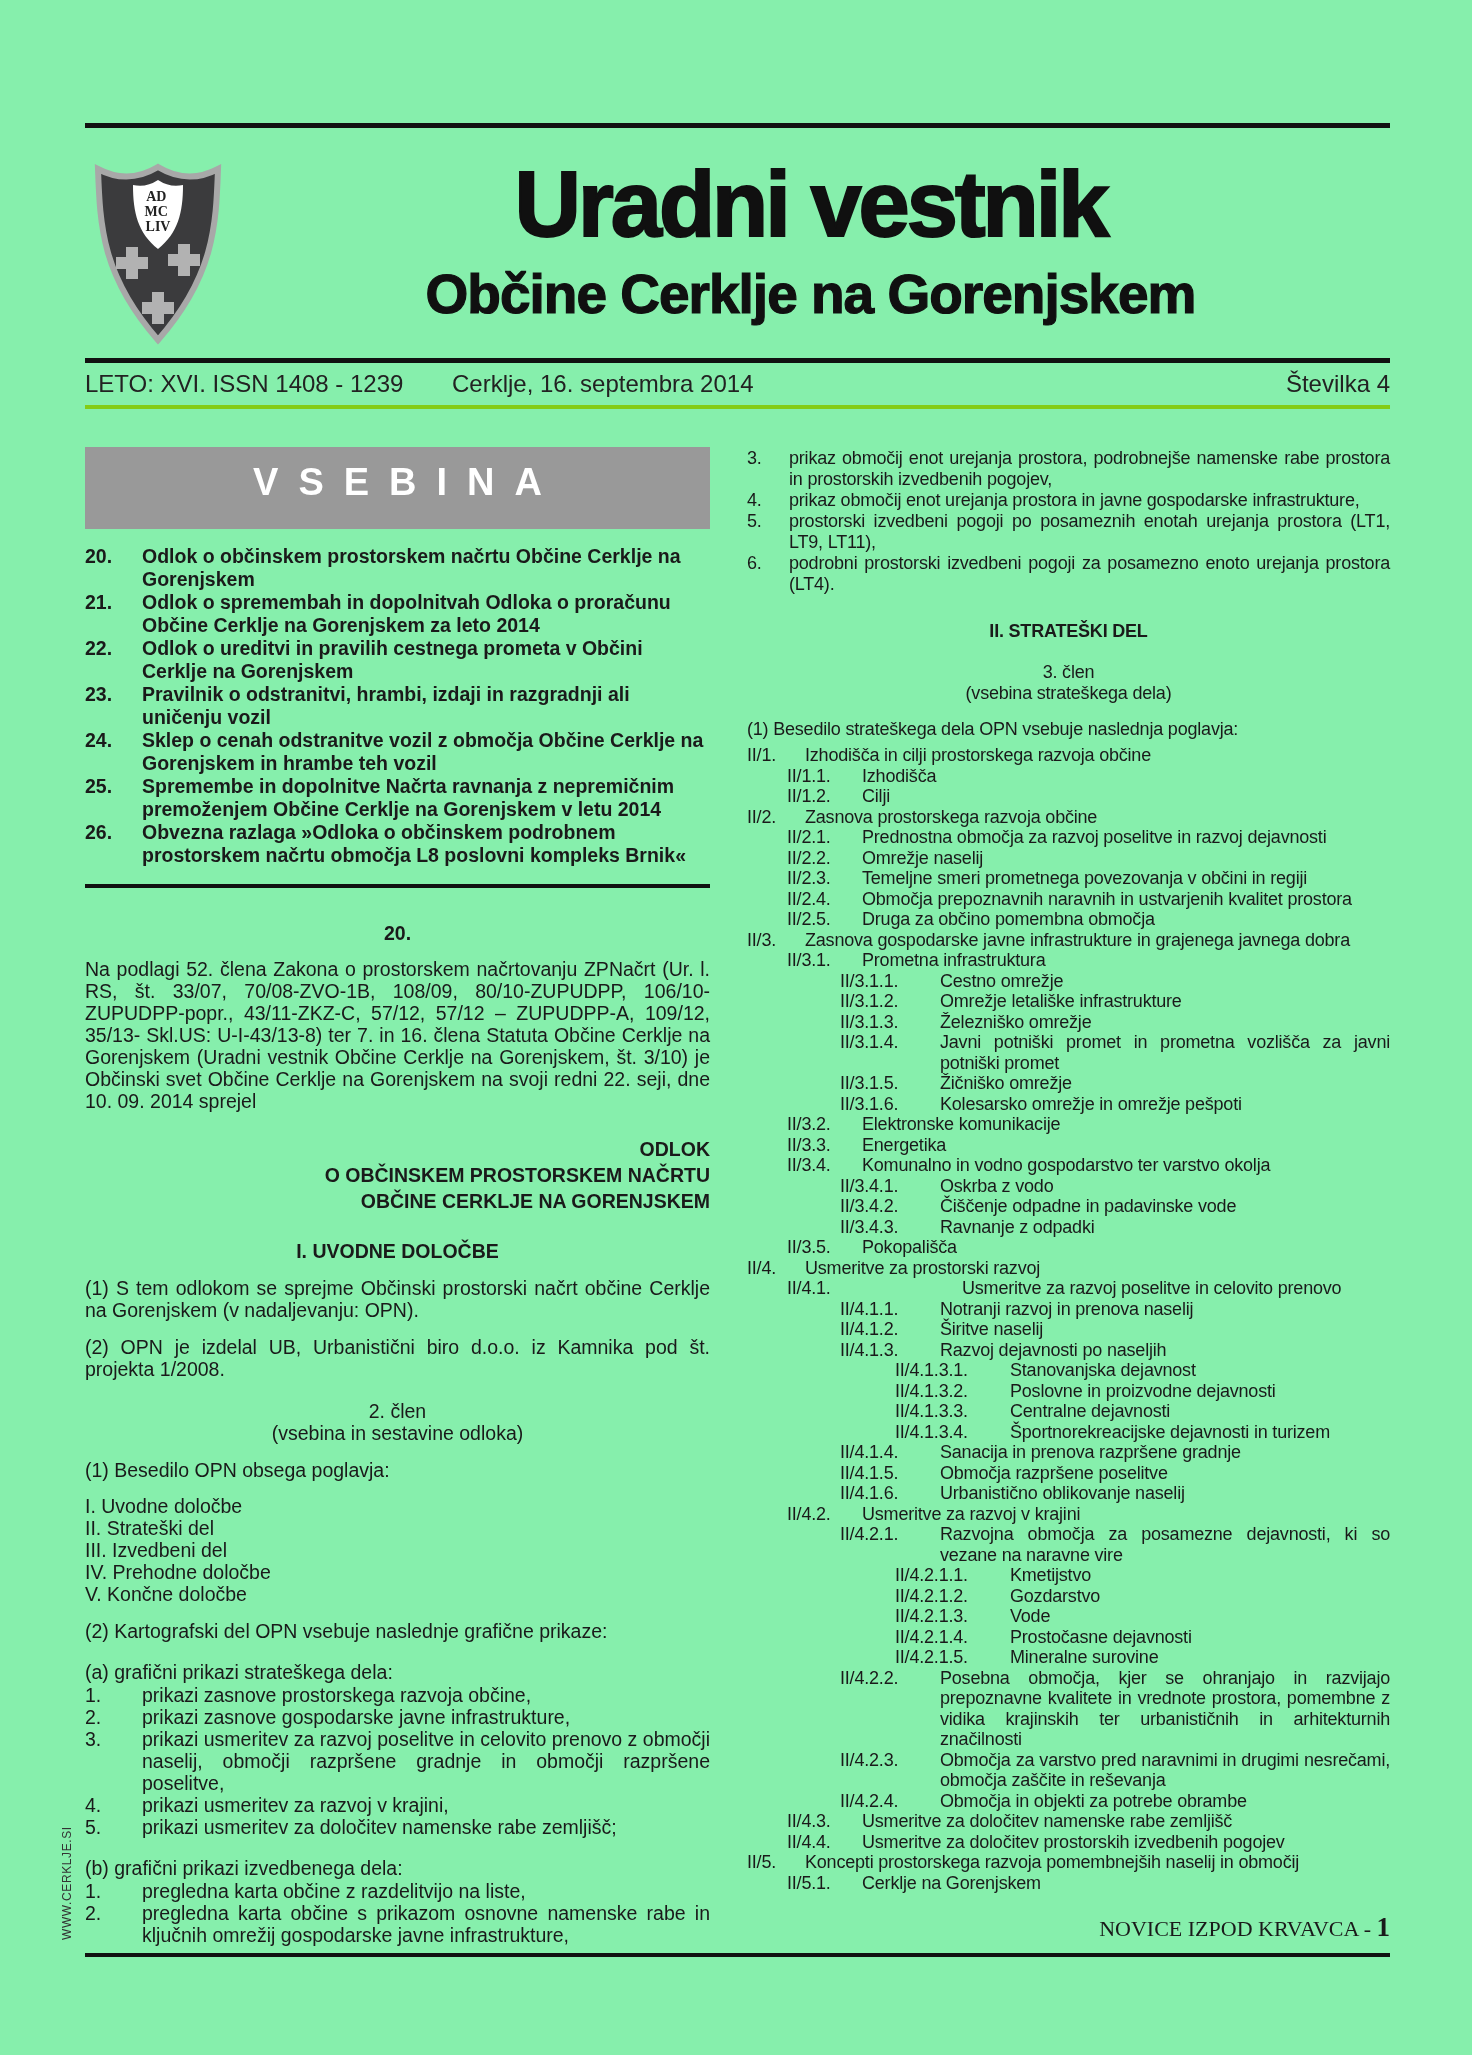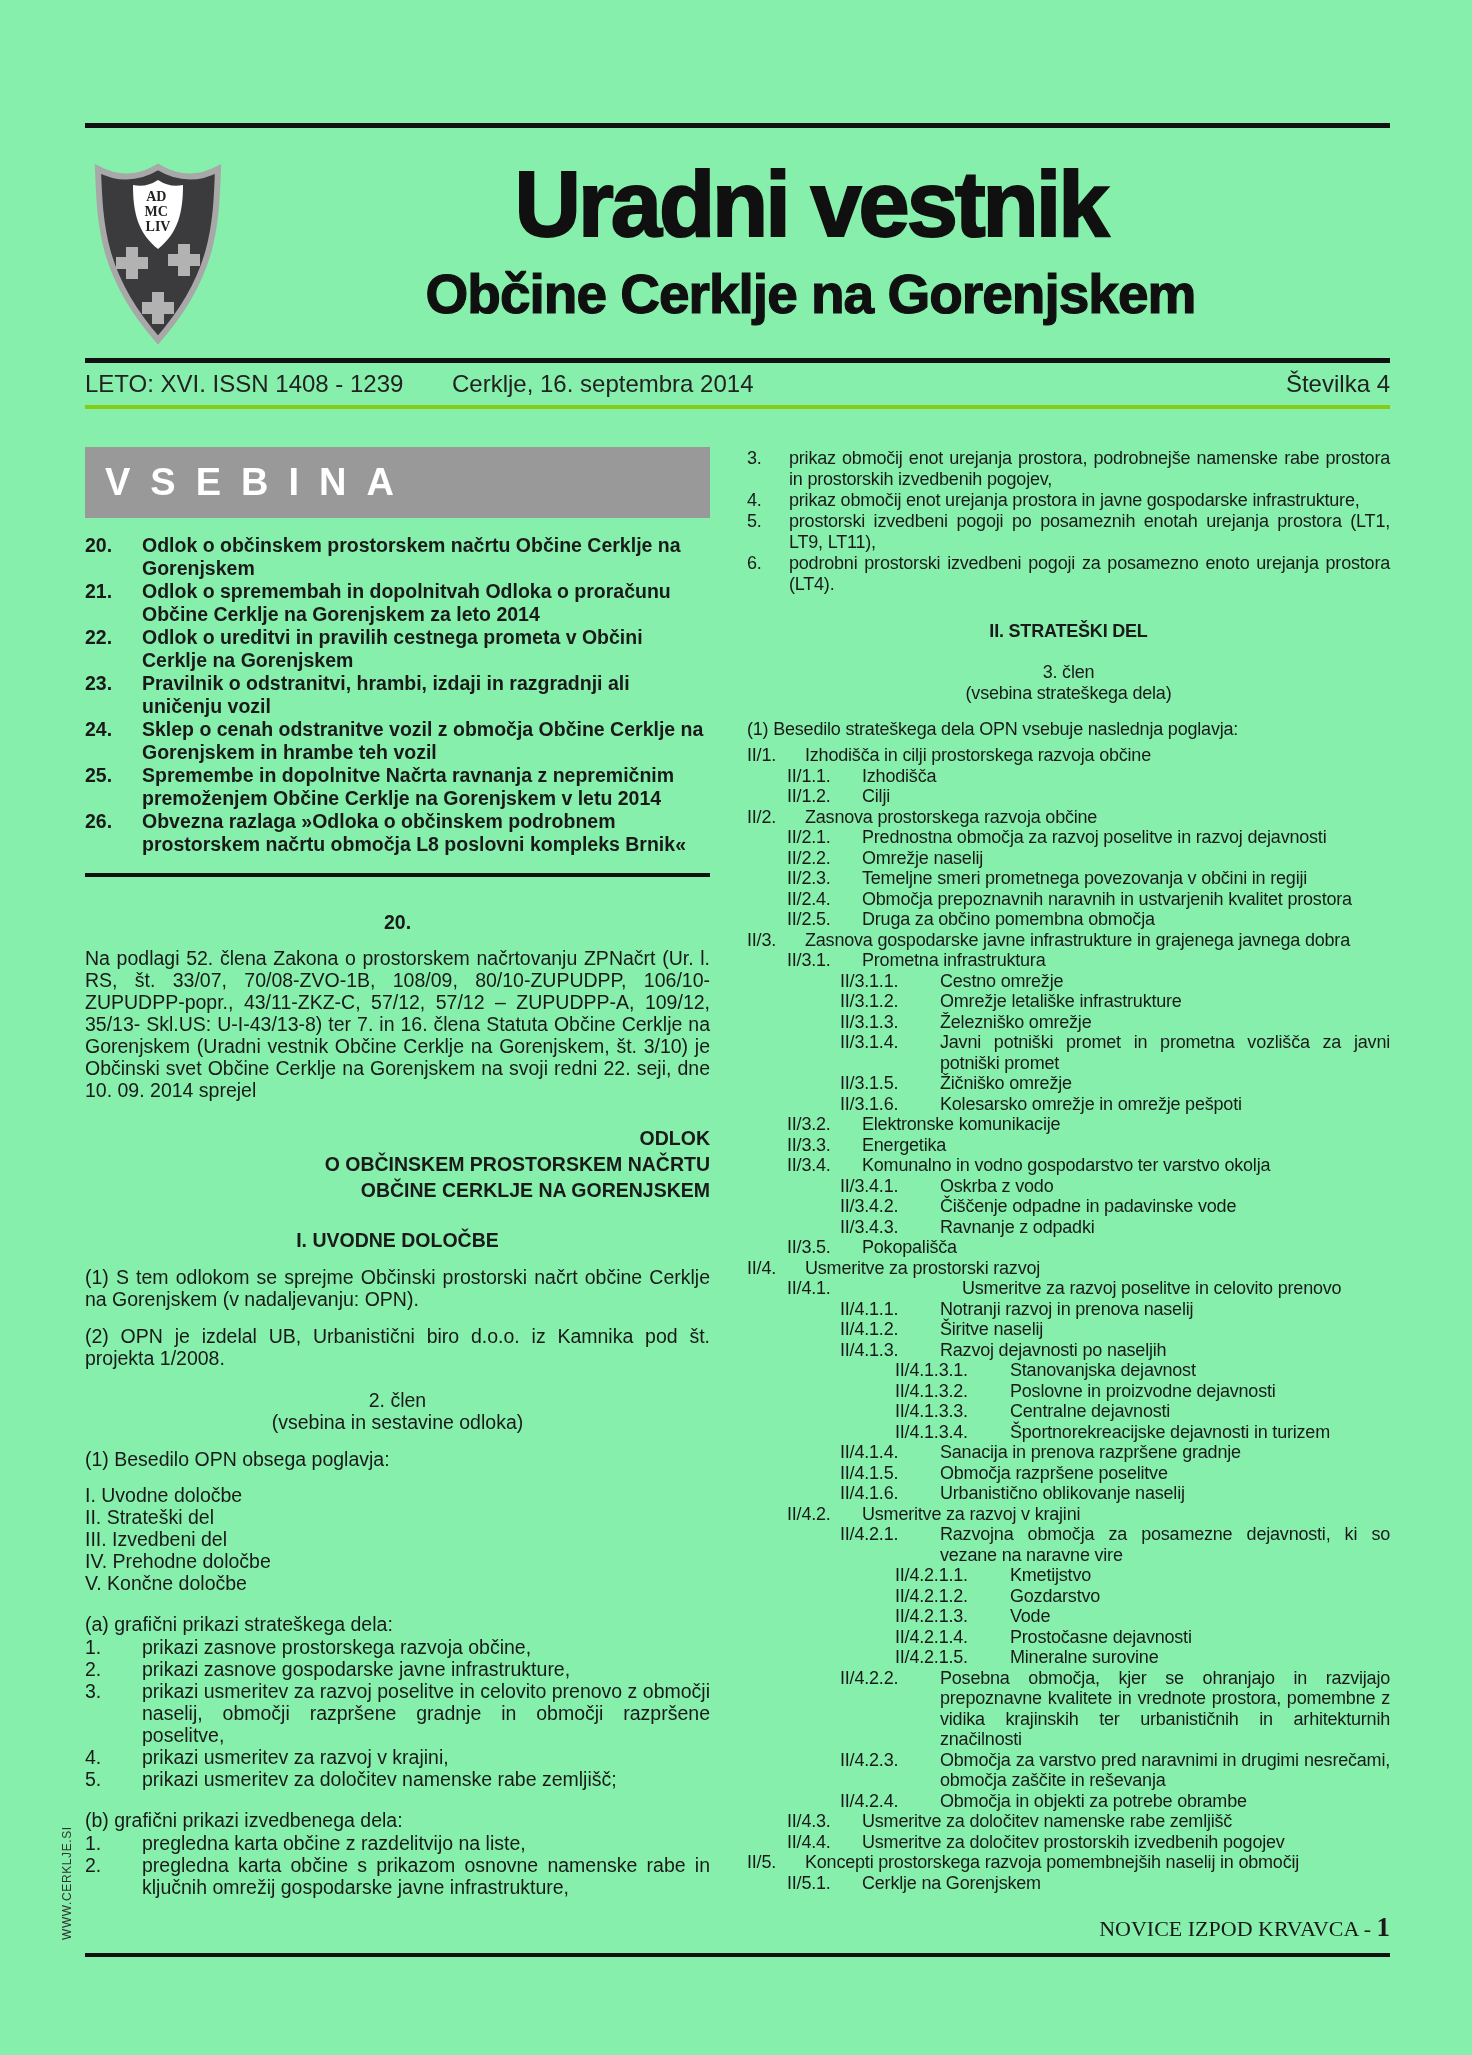--- a/index.html
+++ b/index.html
@@ -30,22 +30,22 @@
   }
   .info-center { position:absolute; left:367px; top:0; height:42px; display:flex; align-items:center; }
   .info-right { margin-left:auto; }
 
   
   .columns { display:flex; margin:38px 82px 0 85px; gap:37px; }
   .col-left  { width:625px; flex:none; font-size:19.5px; line-height:22px; }
   .col-right { width:643px; flex:none; font-size:18px; line-height:21px; letter-spacing:-0.2px; }
 
   .vsebina-box {
-    height:71px; line-height:71px; background:#999999; color:#ffffff;
-    font-size:38px; font-weight:bold; text-align:left; letter-spacing:20px; padding-left:20px;
+    height:82px; line-height:71px; background:#999999; color:#ffffff;
+    font-size:38px; font-weight:bold; text-align:center; letter-spacing:20px; padding-left:20px;
     box-sizing:border-box;
   }
   .toc { margin-top:16px; font-weight:bold; font-size:19.5px; line-height:23px; }
   .toc-item { display:flex; }
   .toc-num { flex:none; width:57px; }
   .toc-text { flex:1; }
   .toc-rule { margin-top:17px; height:4px; background:#111; }
 
   .art-num { text-align:center; font-weight:bold; margin-top:34px; }
   .preamble { margin:14px 0 0 0; text-align:justify; }
@@ -197,20 +197,21 @@
 
           <div class="chapter-line">II. Strateški del</div>
 
           <div class="chapter-line">III. Izvedbeni del</div>
 
           <div class="chapter-line">IV. Prehodne določbe</div>
 
           <div class="chapter-line">V. Končne določbe</div>
         </div>
 
+      <p class="para">(2) Kartografski del OPN vsebuje naslednje grafične prikaze:</p>
 
       <div class="list-heading">(a) grafični prikazi strateškega dela:</div>
       <div class="numlist">
 
           <div class="nl-item">
             <span class="nl-num">1.</span>
             <span class="nl-text">prikazi zasnove prostorskega razvoja občine,</span>
           </div>
 
           <div class="nl-item">

